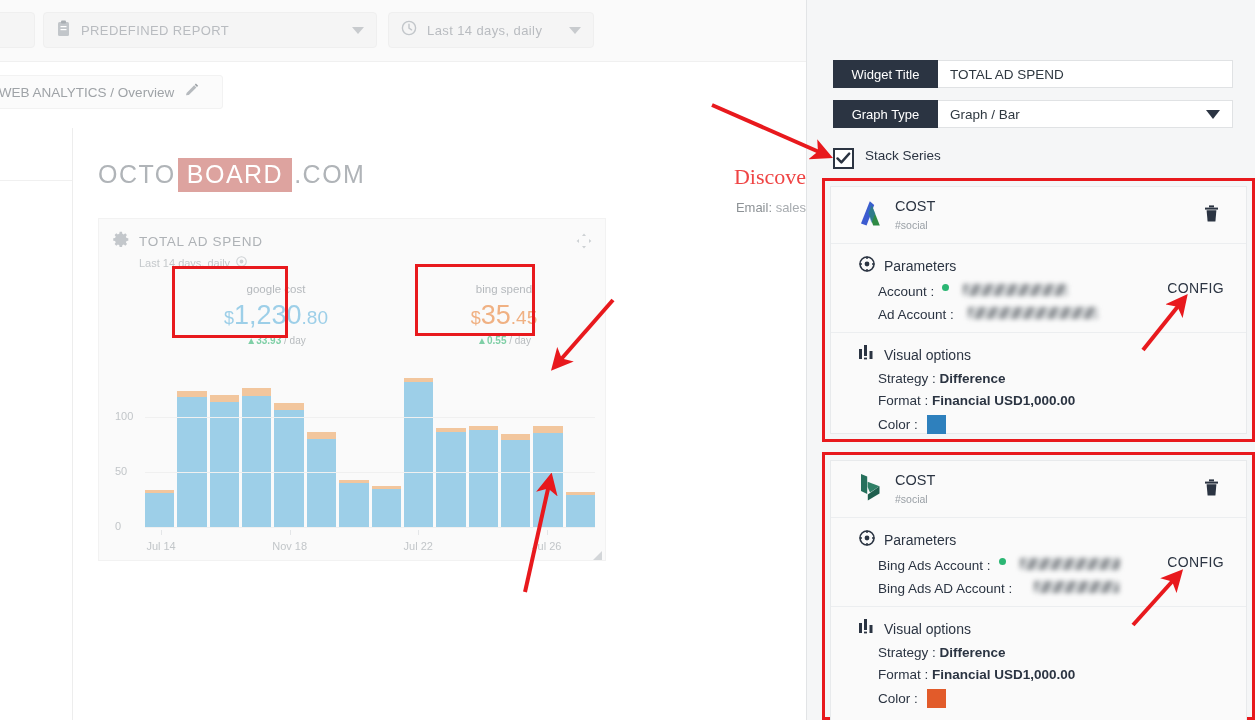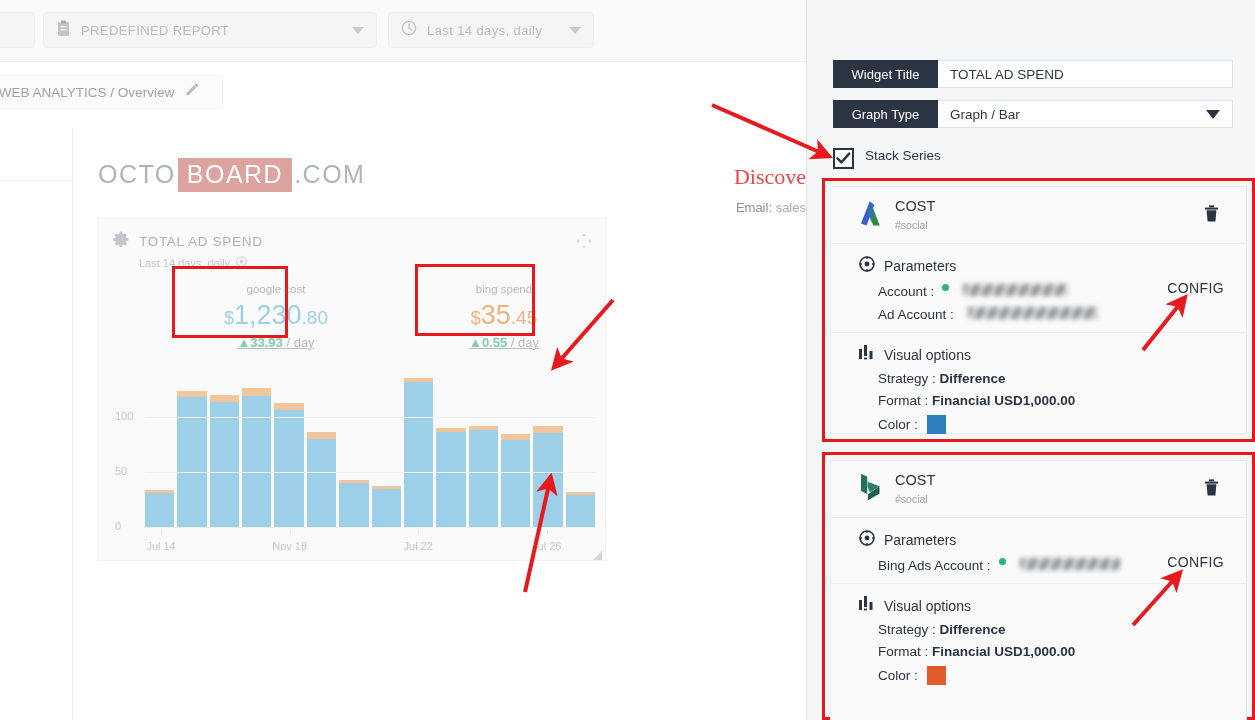--- a/index.html
+++ b/index.html
@@ -78,21 +78,21 @@
   .widget-sub { font-size: 11px; color: #c4c8cb; margin-top: 4px; margin-left: 26px; display:flex; align-items:center; gap:6px;}
   .move-handle { position: absolute; right: 13px; top: 14px; }
 
   .kpis { position: absolute; left: 0; top: 62px; width: 508px; height: 78px; }
   .kpi { position: absolute; text-align: center; }
   .kpi .cap { font-size: 11.5px; color: #b5b9bd; }
   .kpi .val { margin-top: 5px; white-space: nowrap; }
   .kpi .cur { font-size: 18px; }
   .kpi .big { font-size: 27px; }
   .kpi .dec { font-size: 19px; }
-  .kpi .rate { font-size: 13px; color: #b7bbbe; margin-top: 4px; text-decoration: underline; }
+  .kpi .rate { font-size: 10px; color: #b7bbbe; margin-top: 4px; }
   .kpi .rate .up { color: #7fcfa6; font-weight: bold; }
   .kpi-google { left: 72px; top: 2px; width: 210px; }
   .kpi-google .cur, .kpi-google .big, .kpi-google .dec { color: #9dcfe8; }
   .kpi-bing { left: 320px; top: 2px; width: 170px; }
   .kpi-bing .cur, .kpi-bing .big, .kpi-bing .dec { color: #f0b183; }
 
   .chart { position: absolute; left: 8px; top: 148px; width: 495px; height: 188px; }
   .plot { position: absolute; left: 38px; top: 0px; width: 450px; height: 160px; }
   .gridline { position: absolute; left: 0; width: 450px; height: 1px; background: #f0f0f0; }
   .ylab { position: absolute; left: 0; font-size: 11px; color: #c2c6c9; }
@@ -522,20 +522,24 @@
               <path d="M8 0.6 V3 M8 13 V15.4 M0.6 8 H3 M13 8 H15.4" stroke="#2b3442" stroke-width="1.5"></path>
             </svg>
           </span>
           <span class="sh-txt">Parameters</span>
         </div>
         <div class="prow">
           <span class="pk">Bing Ads Account :</span>
           <span class="dot"></span>
           <span class="blur" style="width:100px"></span>
         </div>
+        <div class="prow">
+          <span class="pk">Bing Ads AD Account :</span>
+          <span class="blur" style="width:85px;margin-left:22px"></span>
+        </div>
         <span class="config" style="top:36px">CONFIG</span>
       </div>
 
       <div class="sec">
         <div class="sec-head">
           <span>
             <svg width="16" height="15" viewBox="0 0 16 15">
               <rect x="0" y="4" width="3" height="10" fill="#2b3442"></rect>
               <rect x="5" y="0" width="3" height="11" fill="#2b3442"></rect>
               <rect x="5" y="12.6" width="3" height="1.8" fill="#2b3442"></rect>

